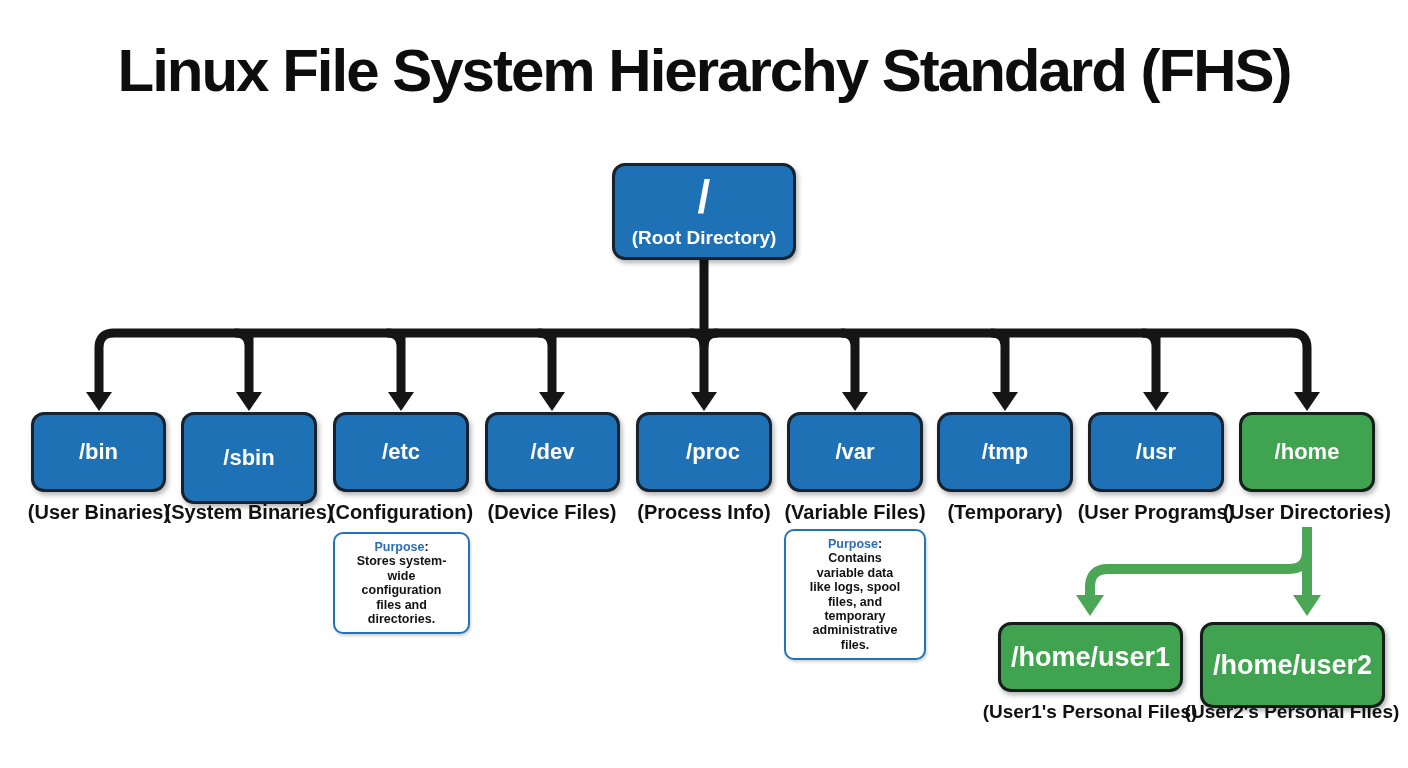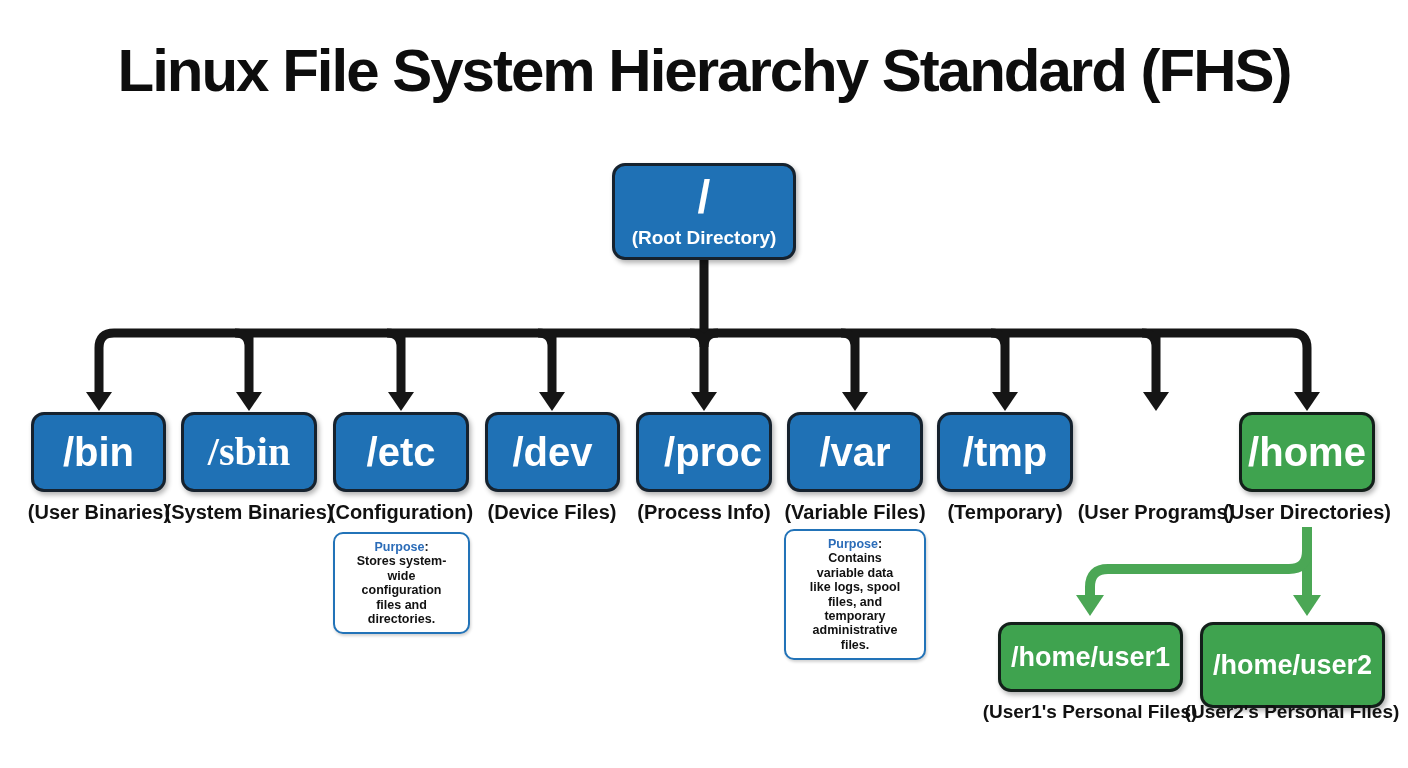--- a/index.html
+++ b/index.html
@@ -13,21 +13,21 @@
   }
   svg.connectors{position:absolute;left:0;top:0;pointer-events:none;}
   .node{
     position:absolute;display:flex;flex-direction:column;align-items:center;justify-content:center;
     background:#1f71b5;border:3px solid #16222e;border-radius:13px;
     box-shadow:2px 3px 5px rgba(0,0,0,0.30);color:#ffffff;box-sizing:border-box;
   }
   .node.green{background:#3fa34f;border-color:#131f1a;}
   .node .slash{font-size:46px;line-height:1;}
   .node .rootlabel{font-size:19px;margin-top:7px;}
-  .node .dirname{font-size:40px;line-height:1;}
+  .node .dirname{font-size:22px;line-height:1;}
   .node .subdirname{font-size:27px;line-height:1;}
   .nodelabel{
     position:absolute;width:230px;text-align:center;font-size:20px;color:#111111;
   }
   .sublabel{
     position:absolute;width:240px;text-align:center;font-size:19px;color:#111111;
   }
   .purpose-box{
     position:absolute;background:#ffffff;border:2px solid #2273b8;border-radius:10px;
     box-shadow:1px 2px 3px rgba(0,0,0,0.18);
@@ -77,37 +77,40 @@
   </svg>
 
   <div class="node" style="left:612px;top:163px;width:184px;height:97px;">
     <div class="slash">/</div>
     <div class="rootlabel">(Root Directory)</div>
   </div>
 
   <div class="node" style="left:31px;top:412px;width:135px;height:80px;">
     <div class="dirname">/bin</div>
   </div>
-  <div class="node" style="left:181px;top:412px;width:136px;height:80px;font-family:Liberation Serif, serif;">
+  <div class="node" style="left:181px;top:412px;width:136px;height:92px;">
     <div class="dirname">/sbin</div>
   </div>
   <div class="node" style="left:333px;top:412px;width:136px;height:80px;">
     <div class="dirname">/etc</div>
   </div>
   <div class="node" style="left:485px;top:412px;width:135px;height:80px;">
     <div class="dirname">/dev</div>
   </div>
   <div class="node" style="left:636px;top:412px;width:136px;height:80px;padding-left:18px;">
     <div class="dirname">/proc</div>
   </div>
   <div class="node" style="left:787px;top:412px;width:136px;height:80px;">
     <div class="dirname">/var</div>
   </div>
   <div class="node" style="left:937px;top:412px;width:136px;height:80px;border-radius:14px;">
     <div class="dirname">/tmp</div>
+  </div>
+  <div class="node" style="left:1088px;top:412px;width:136px;height:80px;">
+    <div class="dirname">/usr</div>
   </div>
   <div class="node green" style="left:1239px;top:412px;width:136px;height:80px;">
     <div class="dirname">/home</div>
   </div>
 
   <div class="nodelabel" style="left:-16px;top:501px;">(User Binaries)</div>
   <div class="nodelabel" style="left:134px;top:501px;">(System Binaries)</div>
   <div class="nodelabel" style="left:286px;top:501px;">(Configuration)</div>
   <div class="nodelabel" style="left:437px;top:501px;">(Device Files)</div>
   <div class="nodelabel" style="left:589px;top:501px;">(Process Info)</div>

